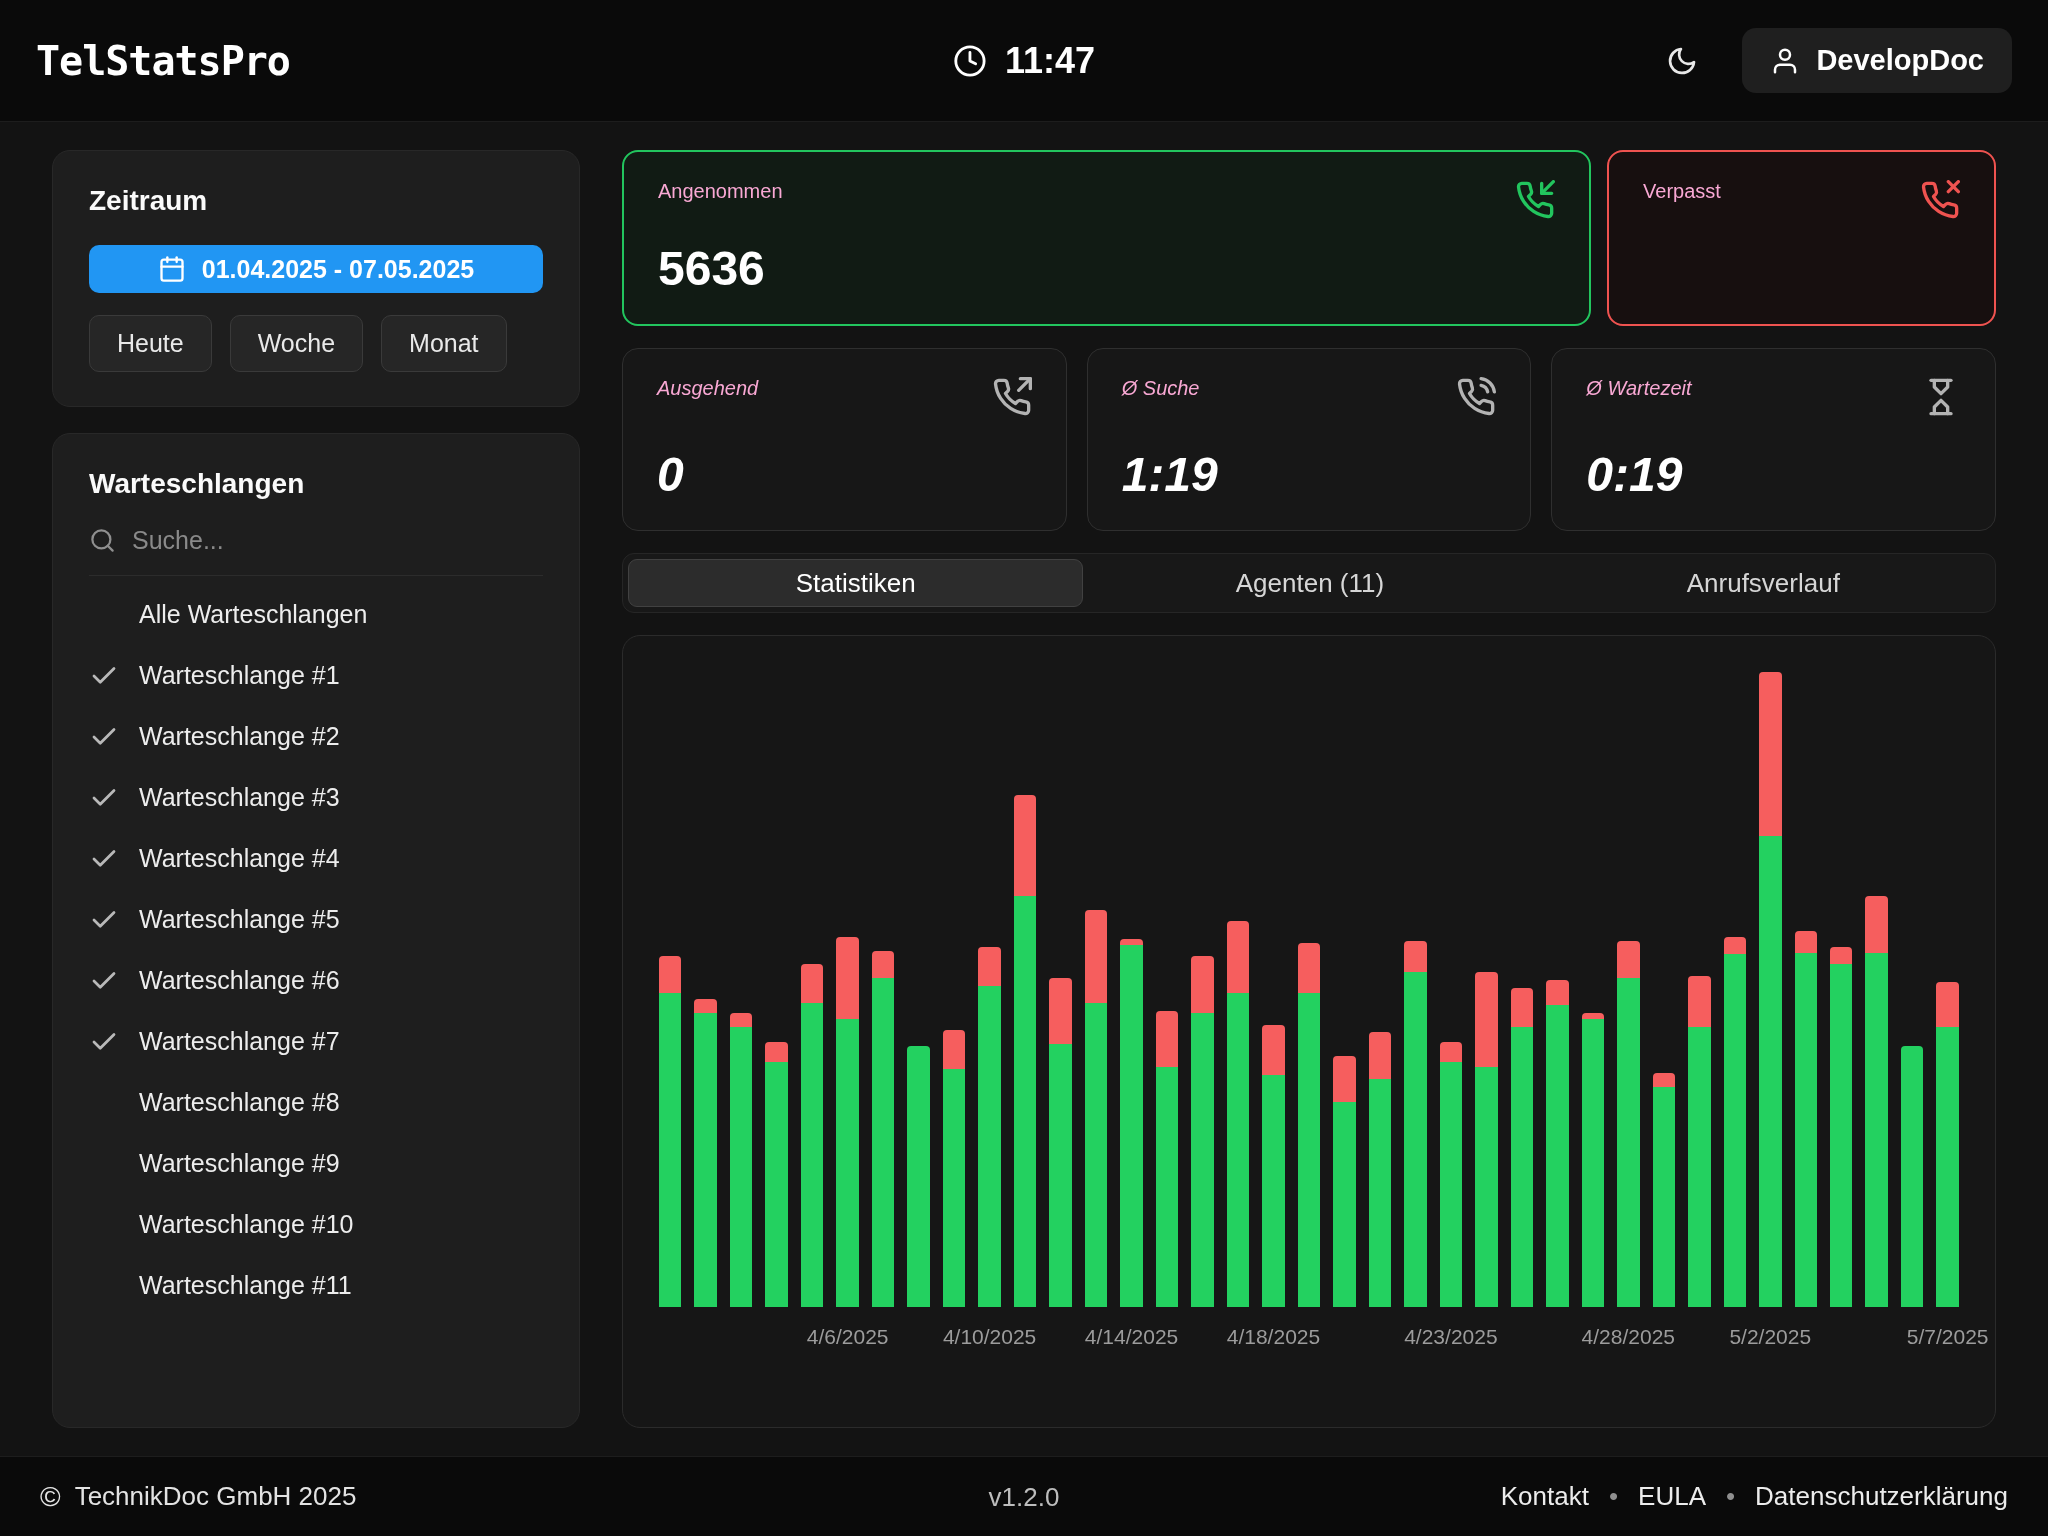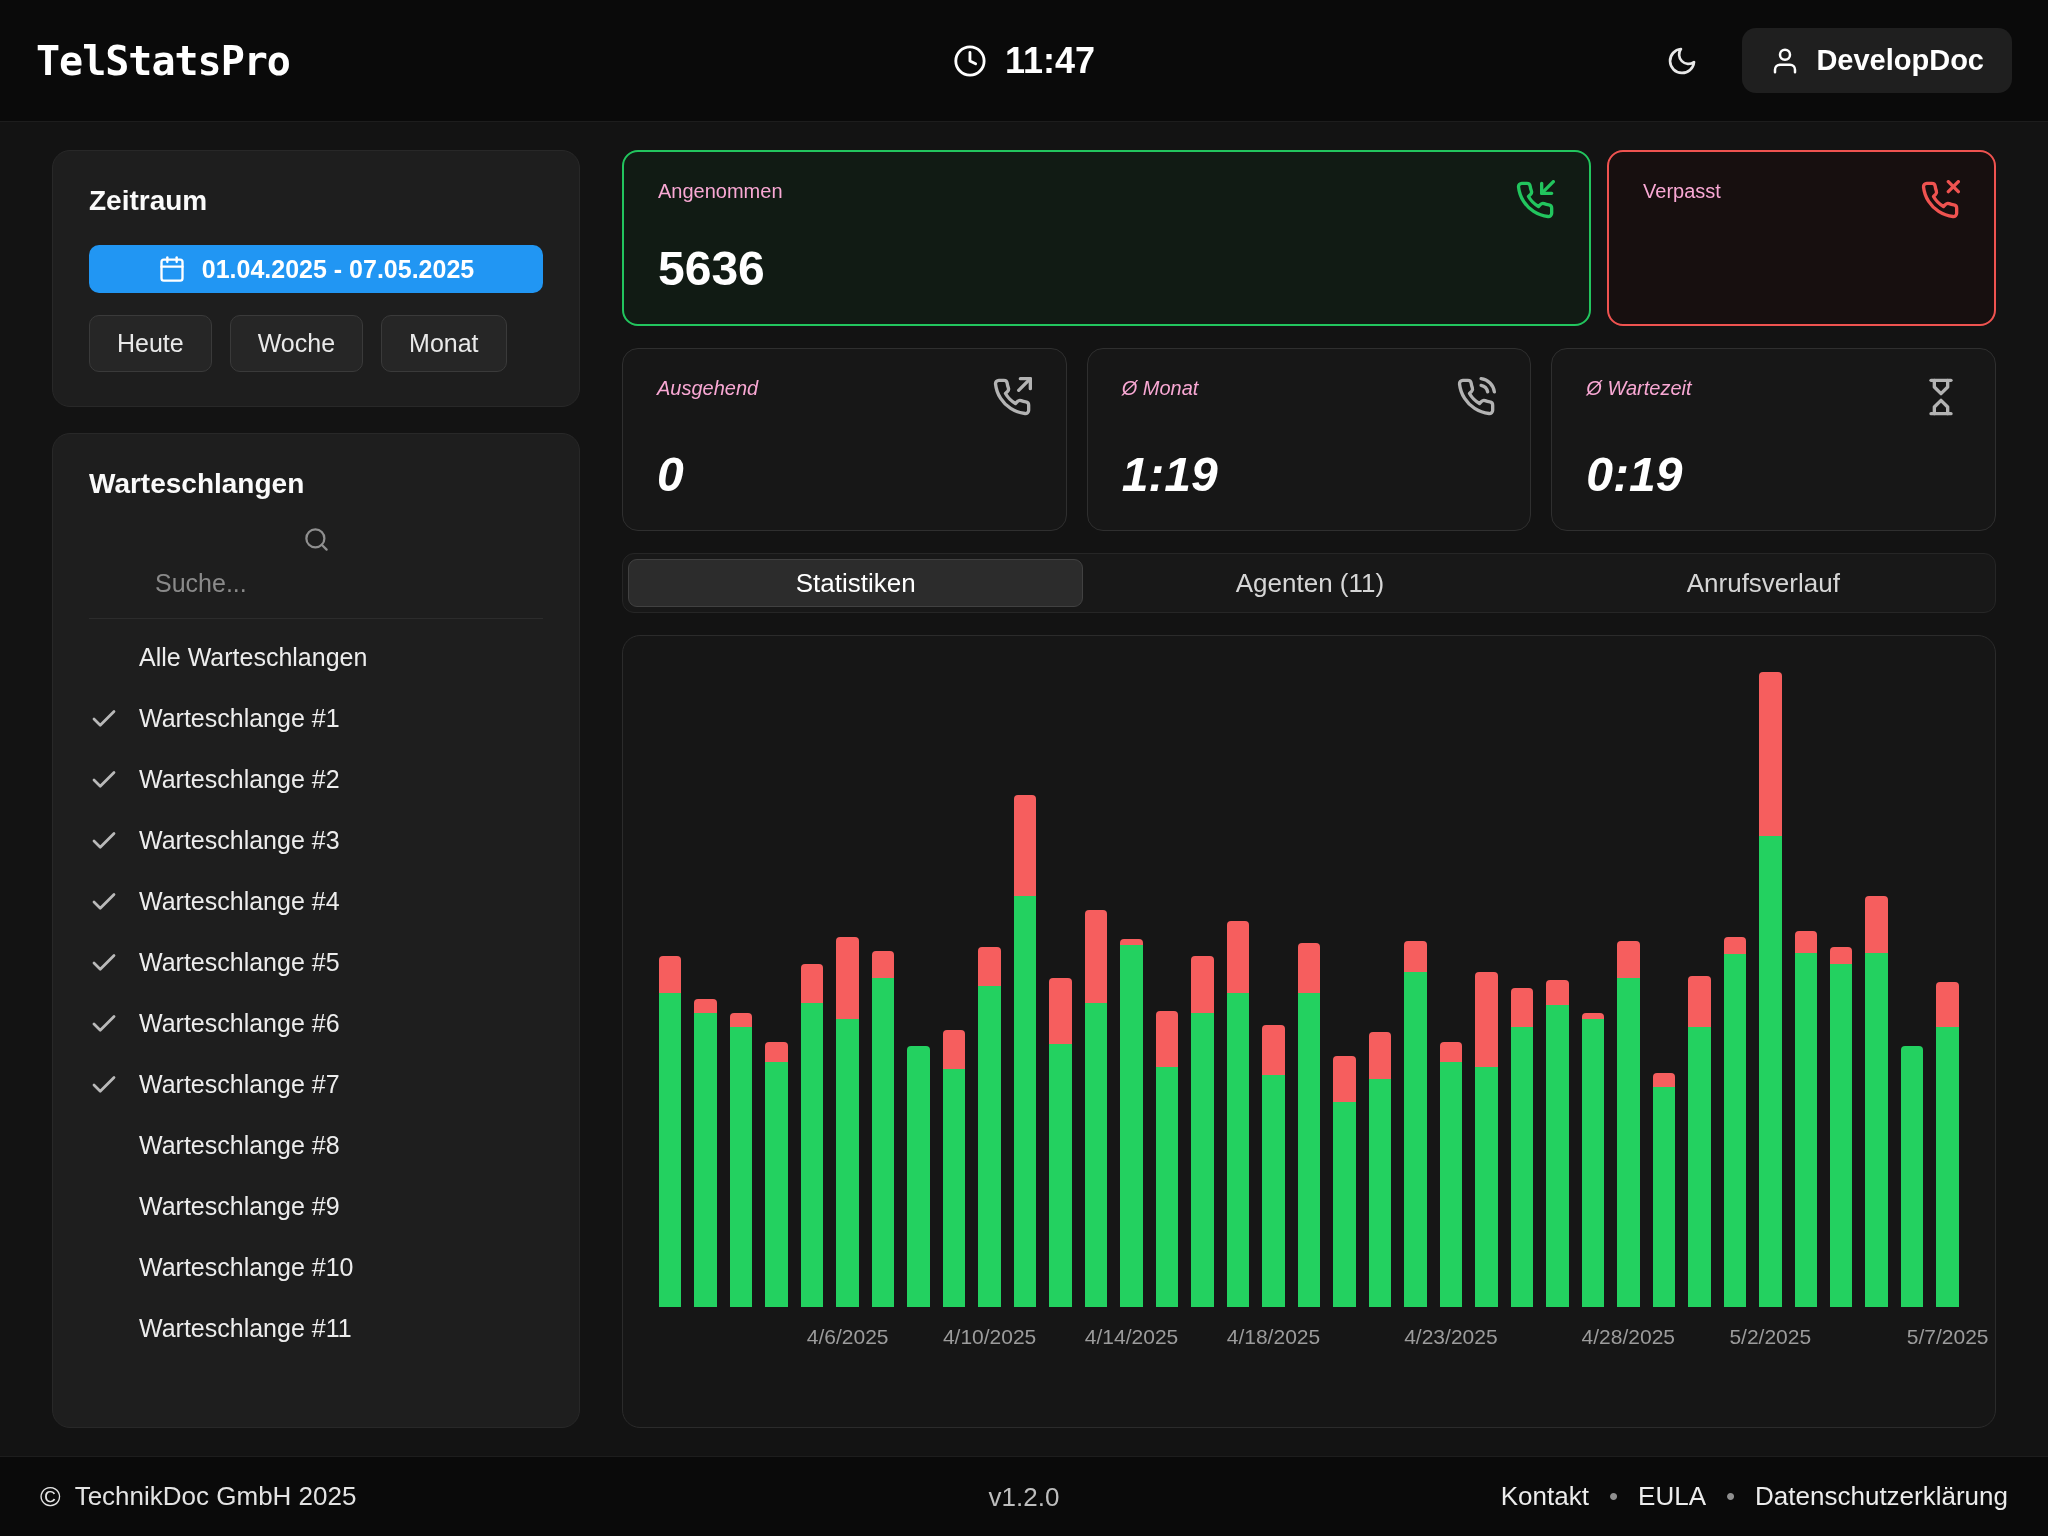--- a/index.html
+++ b/index.html
@@ -57,21 +57,21 @@
   .presets { margin-top:22px; display:flex; gap:18px; }
   .preset-btn {
     background:#262626; border:1px solid #3a3a3a; border-radius:10px;
     padding:13px 27px; color:#e9e9e9; font-size:25px; cursor:pointer;
     font-family:"Liberation Sans", sans-serif;
   }
 
   .queues-card { flex:1; display:flex; flex-direction:column; min-height:0; }
   .search-row {
     margin-top:26px; display:flex; align-items:center; gap:16px;
-    padding-bottom:20px; border-bottom:1px solid #2c2c2c; color:#8f8f8f;flex-direction:column;
+    padding-bottom:20px; border-bottom:1px solid #2c2c2c; color:#8f8f8f;
   }
   .search-row input {
     flex:1; background:transparent; border:none; outline:none;
     color:#e8e8e8; font-size:25px; font-family:"Liberation Sans", sans-serif;
   }
   .search-row input::placeholder { color:#8a8a8a; }
   .queue-list { flex:1; overflow:hidden; padding-top:8px; }
   .queue-item {
     height:61px; display:flex; align-items:center; gap:20px; cursor:pointer;
   }
@@ -329,21 +329,21 @@
                 <line x1="16" y1="8" x2="23" y2="1"></line>
                 <path d="M22 16.92v3a2 2 0 0 1-2.18 2 19.79 19.79 0 0 1-8.63-3.07 19.5 19.5 0 0 1-6-6 19.79 19.79 0 0 1-3.07-8.67A2 2 0 0 1 4.11 2h3a2 2 0 0 1 2 1.72 12.84 12.84 0 0 0 .7 2.81 2 2 0 0 1-.45 2.11L8.09 9.91a16 16 0 0 0 6 6l1.27-1.27a2 2 0 0 1 2.11-.45 12.84 12.84 0 0 0 2.81.7A2 2 0 0 1 22 16.92z"></path>
               </svg>
           </span>
         </div>
         <div class="stat-value">0</div>
       </div>
 
       <div class="stat-card">
         <div class="stat-top">
-          <span class="stat-label">Ø Monat</span>
+          <span class="stat-label">Ø Suche</span>
           <span class="stat-icon">
             <svg width="40" height="40" viewBox="0 0 24 24" fill="none" stroke="currentColor" stroke-width="2" stroke-linecap="round" stroke-linejoin="round">
                 <path d="M15.05 5A5 5 0 0 1 19 8.95"></path>
                 <path d="M15.05 1A9 9 0 0 1 23 8.94"></path>
                 <path d="M22 16.92v3a2 2 0 0 1-2.18 2 19.79 19.79 0 0 1-8.63-3.07 19.5 19.5 0 0 1-6-6 19.79 19.79 0 0 1-3.07-8.67A2 2 0 0 1 4.11 2h3a2 2 0 0 1 2 1.72 12.84 12.84 0 0 0 .7 2.81 2 2 0 0 1-.45 2.11L8.09 9.91a16 16 0 0 0 6 6l1.27-1.27a2 2 0 0 1 2.11-.45 12.84 12.84 0 0 0 2.81.7A2 2 0 0 1 22 16.92z"></path>
               </svg>
           </span>
         </div>
         <div class="stat-value">1:19</div>
       </div>

